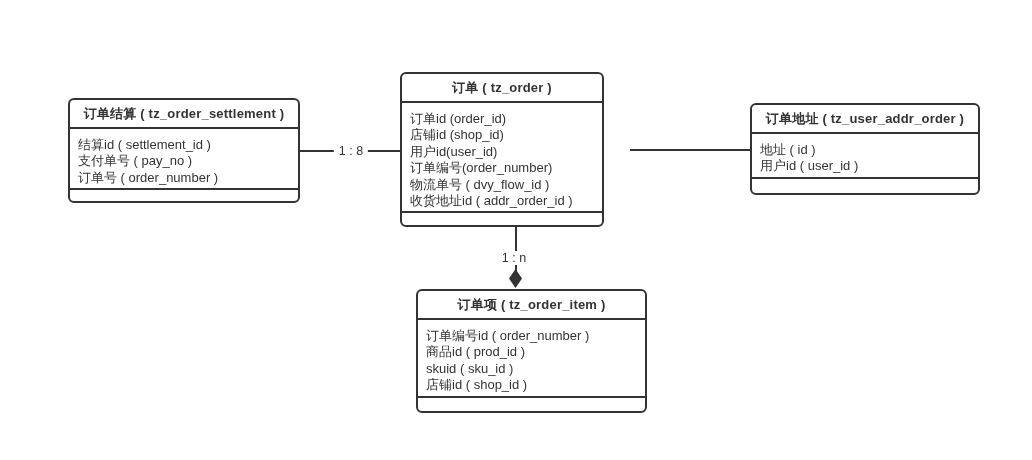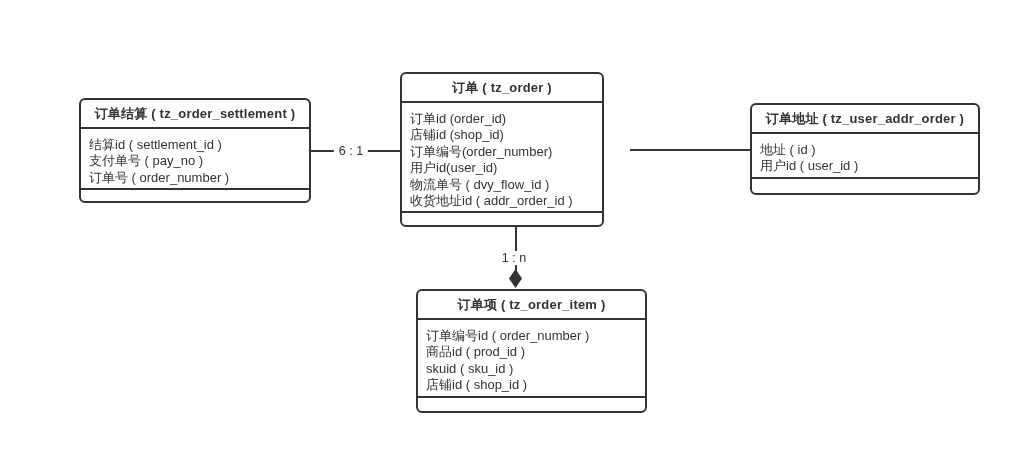--- a/index.html
+++ b/index.html
@@ -67,45 +67,45 @@
     background: #333333;
     clip-path: polygon(50% 0, 100% 50%, 50% 100%, 0 50%);
   }
 </style>
 </head>
 <body>
 
 <div class="canvas">
 
   <div class="conn h" style="left:300px; top:150px; width:100px;"></div>
-  <span class="conn-label" style="left:351px; top:151px;">6 : 1</span>
+  <span class="conn-label" style="left:351px; top:151px;">1 : 8</span>
 
   <div class="conn h" style="left:630px; top:149px; width:120px;"></div>
 
   <div class="conn v" style="left:515px; top:227px; height:45px;"></div>
   <span class="conn-label" style="left:514px; top:258px;">1 : n</span>
   <div class="diamond" style="left:509px; top:269px;"></div>
 
-  <div class="entity" style="left:79px; top:98px; width:232px; height:105px;">
+  <div class="entity" style="left:68px; top:98px; width:232px; height:105px;">
     <div class="entity-title">订单结算 ( tz_order_settlement )</div>
     <div class="entity-fields">
       <div class="field-row">结算id ( settlement_id )</div>
       <div class="field-row">支付单号 ( pay_no )</div>
       <div class="field-row">订单号 ( order_number )</div>
     </div>
     <div class="entity-footer"></div>
   </div>
 
   <div class="entity" style="left:400px; top:72px; width:204px; height:155px;">
     <div class="entity-title">订单 ( tz_order )</div>
     <div class="entity-fields">
       <div class="field-row">订单id (order_id)</div>
       <div class="field-row">店铺id (shop_id)</div>
+      <div class="field-row">用户id(user_id)</div>
       <div class="field-row">订单编号(order_number)</div>
-      <div class="field-row">用户id(user_id)</div>
       <div class="field-row">物流单号 ( dvy_flow_id )</div>
       <div class="field-row">收货地址id ( addr_order_id )</div>
     </div>
     <div class="entity-footer"></div>
   </div>
 
   <div class="entity" style="left:750px; top:103px; width:230px; height:92px;">
     <div class="entity-title">订单地址 ( tz_user_addr_order )</div>
     <div class="entity-fields">
       <div class="field-row">地址 ( id )</div>

